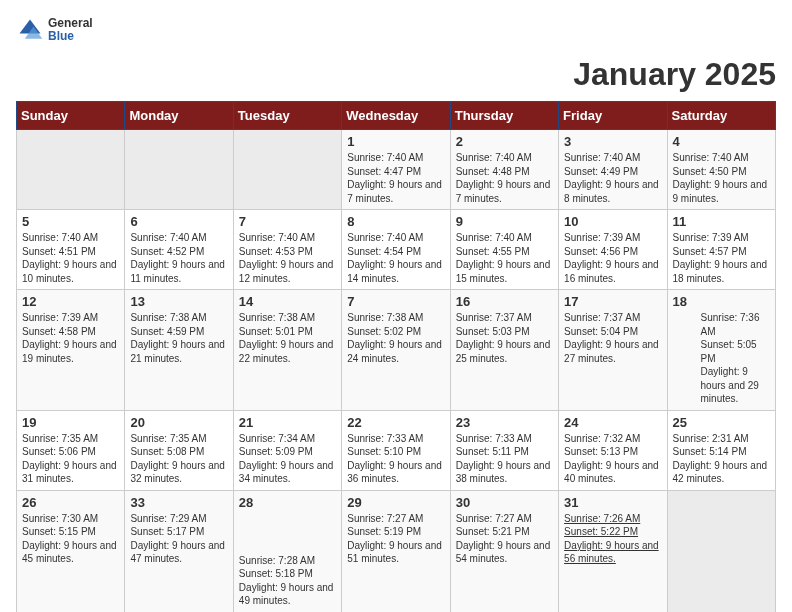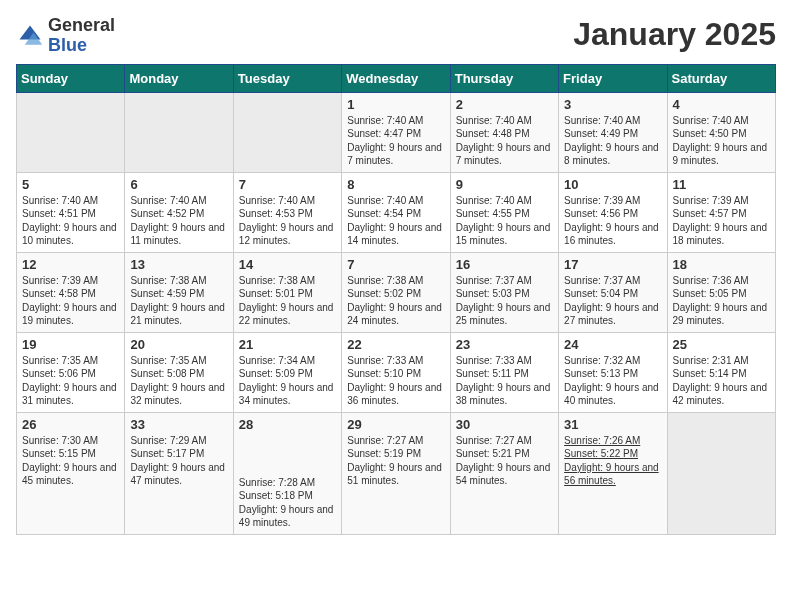--- a/index.html
+++ b/index.html
@@ -15,49 +15,50 @@
       justify-content: space-between;
       align-items: flex-start;
       margin-bottom: 8px;
     }
     .logo {
       display: flex;
       align-items: center;
       gap: 4px;
     }
     .logo-text {
-      font-size: 18px;
+      font-size: 12px;
       font-weight: bold;
       line-height: 1.1;
     }
     .logo-general { color: #333; }
     .logo-blue { color: #2b5fa8; }
     .logo-icon {
       width: 28px;
       height: 28px;
     }
     .title-block {
       text-align: right;
     }
     .calendar-title {
       font-size: 32px;
       font-weight: bold;
       color: #333;
+      margin-top: 40px;
     }
     .calendar-subtitle {
       font-size: 14px;
       color: #555;
     }
     table {
       width: 100%;
       border-collapse: collapse;
       border: 1px solid #ccc;
     }
     th {
-      background-color: #0f766e;
+      background-color: #7f1d1d;
       color: #fff;
       font-size: 13px;
       font-weight: bold;
       padding: 6px 4px;
       text-align: left;
       border: 1px solid #1e4a8a;
     }
     td {
       border: 1px solid #ccc;
       vertical-align: top;
@@ -219,21 +220,21 @@
 Daylight: 9 hours and 25 minutes.</div>
         </td>
         <td>
           <div class="day-number">17</div>
           <div class="day-info" style="white-space: pre-line;">Sunrise: 7:37 AM
 Sunset: 5:04 PM
 Daylight: 9 hours and 27 minutes.</div>
         </td>
         <td>
           <div class="day-number">18</div>
-          <div class="day-info" style="white-space: pre-line;">Sunrise: 7:36 AM
+          <div class="day-info" style="white-space: pre-line; margin-left: 28px;">Sunrise: 7:36 AM
 Sunset: 5:05 PM
 Daylight: 9 hours and 29 minutes.</div>
         </td>
       </tr>
       <tr>
         <td>
           <div class="day-number">19</div>
           <div class="day-info" style="white-space: pre-line;">Sunrise: 7:35 AM
 Sunset: 5:06 PM
 Daylight: 9 hours and 31 minutes.</div>

